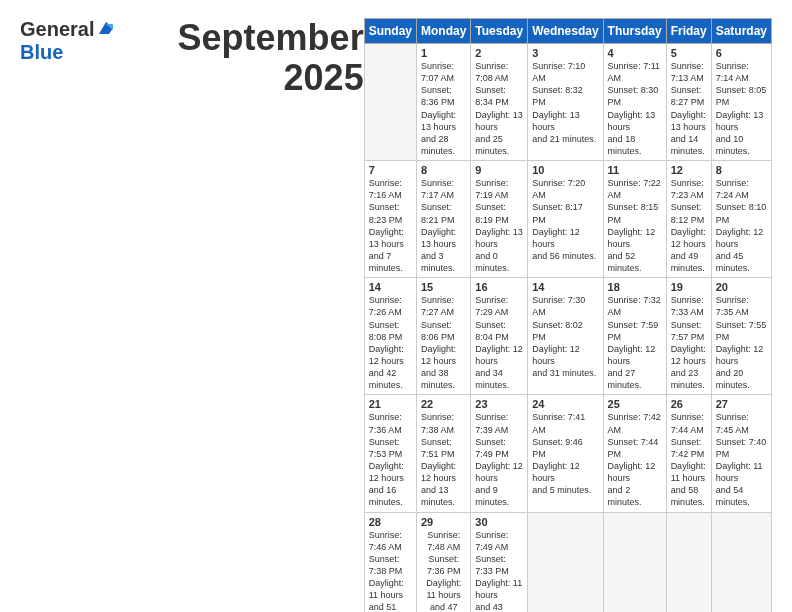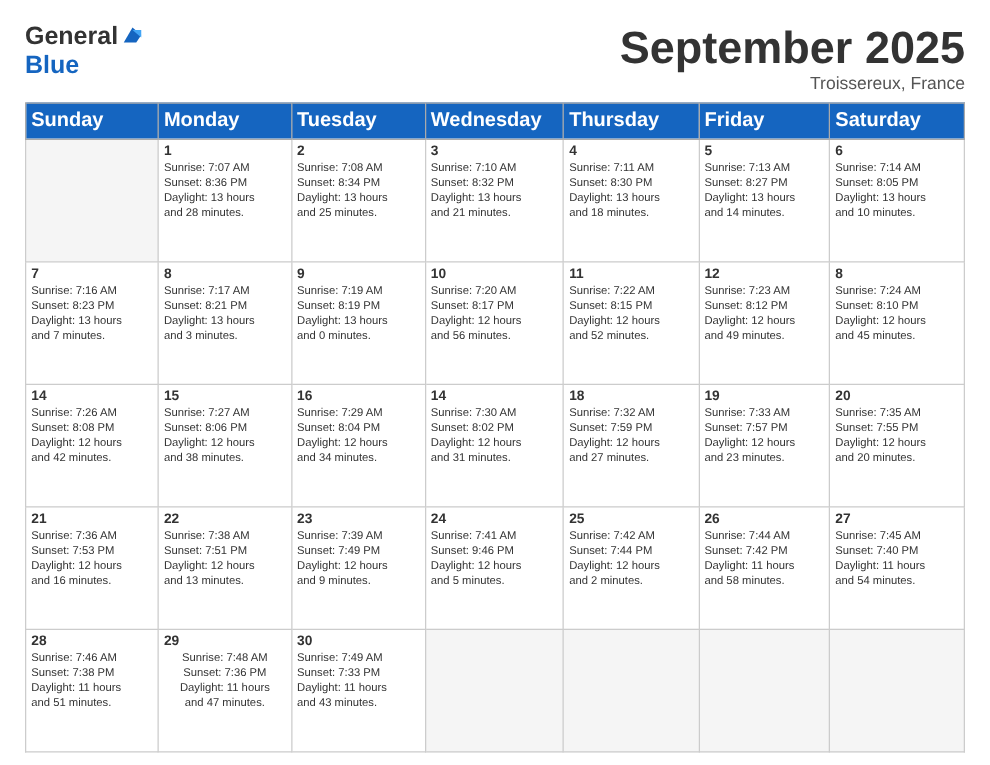--- a/index.html
+++ b/index.html
@@ -8,21 +8,21 @@
       height: 612px;
       font-family: Arial, sans-serif;
       background: #fff;
       overflow: hidden;
     }
     .page {
       width: 792px;
       height: 612px;
       padding: 18px 20px 10px 20px;
       display: flex;
-      flex-direction: column;
+      flex-direction: row;
     }
     .header {
       display: flex;
       align-items: flex-start;
       justify-content: space-between;
       margin-bottom: 8px;
     }
     .logo {
       display: flex;
       flex-direction: column;
@@ -64,21 +64,21 @@
       text-align: right;
     }
     .calendar {
       width: 100%;
       border-collapse: collapse;
       flex: 1;
     }
     .calendar th {
       background-color: #1565c0;
       color: #fff;
-      font-size: 16px;
+      font-size: 12px;
       font-weight: bold;
       padding: 5px 4px;
       text-align: left;
       border: 1px solid #aaa;
     }
     .calendar td {
       border: 1px solid #ccc;
       vertical-align: top;
       padding: 3px 4px;
       width: 113px;
@@ -114,21 +114,20 @@
         <span class="logo-general">General</span>
         <svg class="logo-icon" width="18" height="18" viewBox="0 0 18 18">
           <polygon points="2,14 9,2 16,8 12,14" fill="#1565c0"></polygon>
           <polygon points="9,4 16,4 16,10" fill="#42a5f5"></polygon>
         </svg>
       </div>
       <span class="logo-blue">Blue</span>
     </div>
     <div class="title-block">
       <div class="month-title">September 2025</div>
-      <div class="location">Troissereux, France</div>
     </div>
   </div>
 
   <table class="calendar">
     <thead>
       <tr id="weekday-row">
       <th>Sunday</th>
           <th>Monday</th>
           <th>Tuesday</th>
           <th>Wednesday</th>

